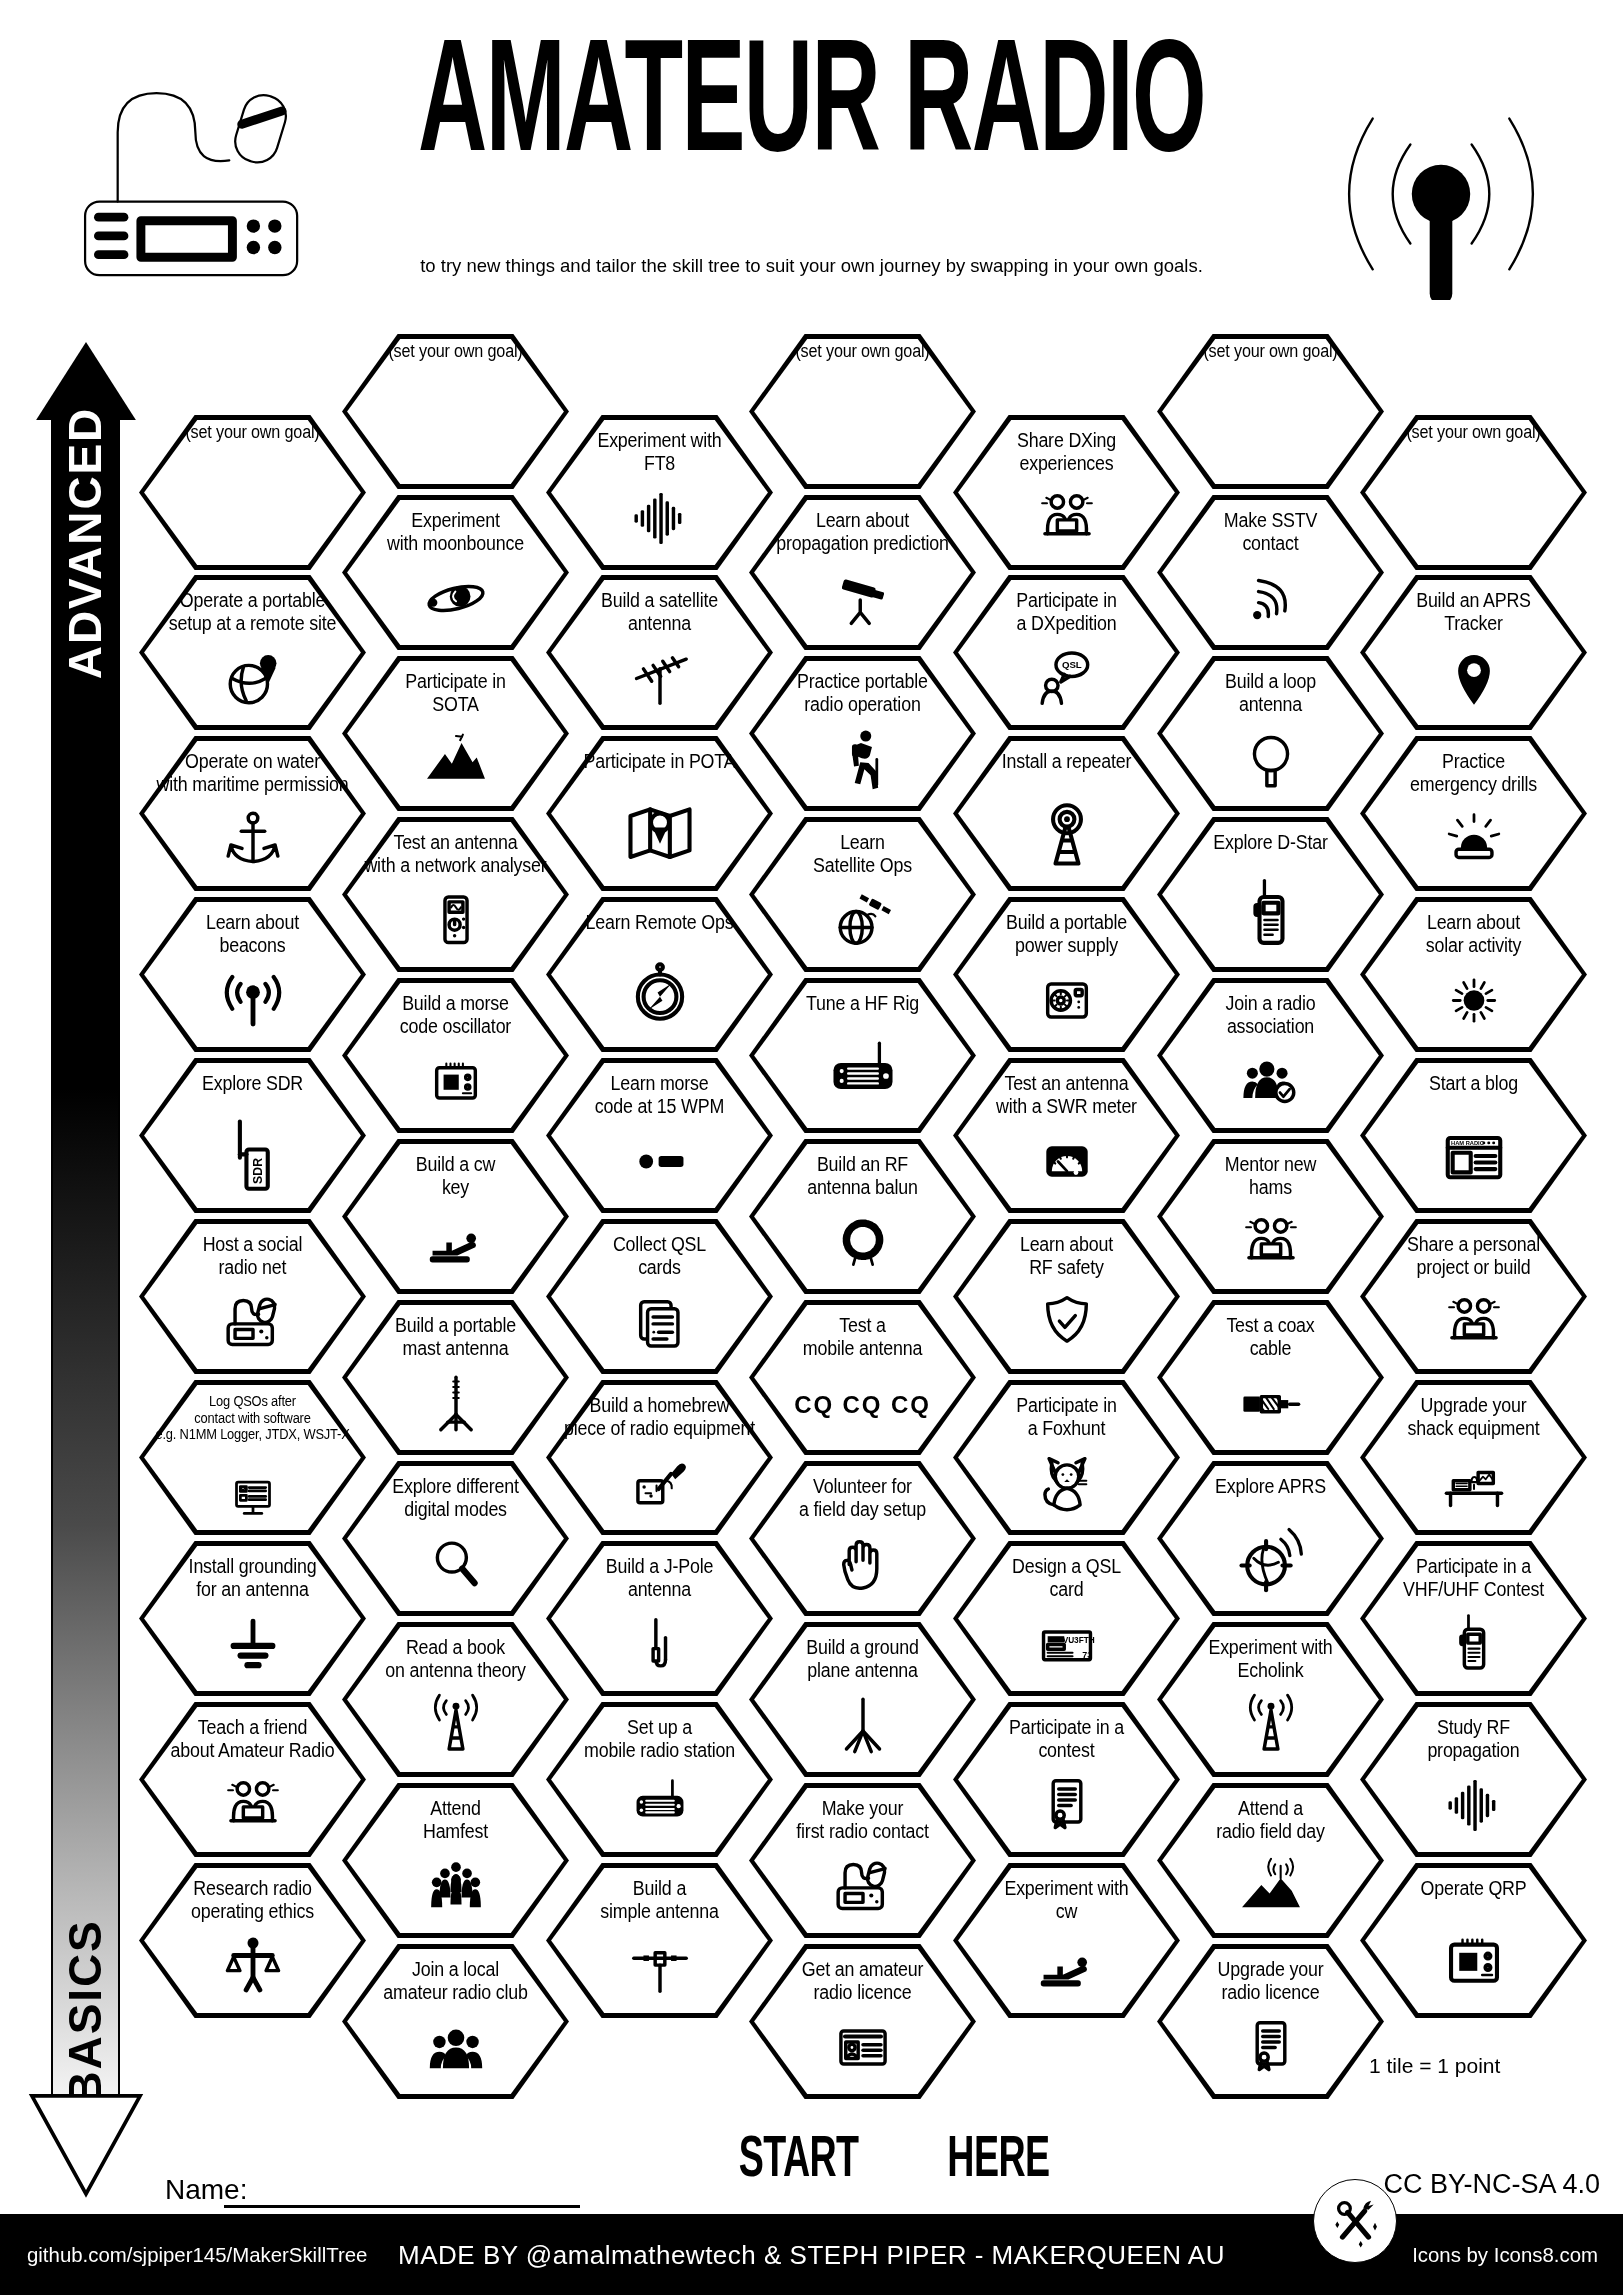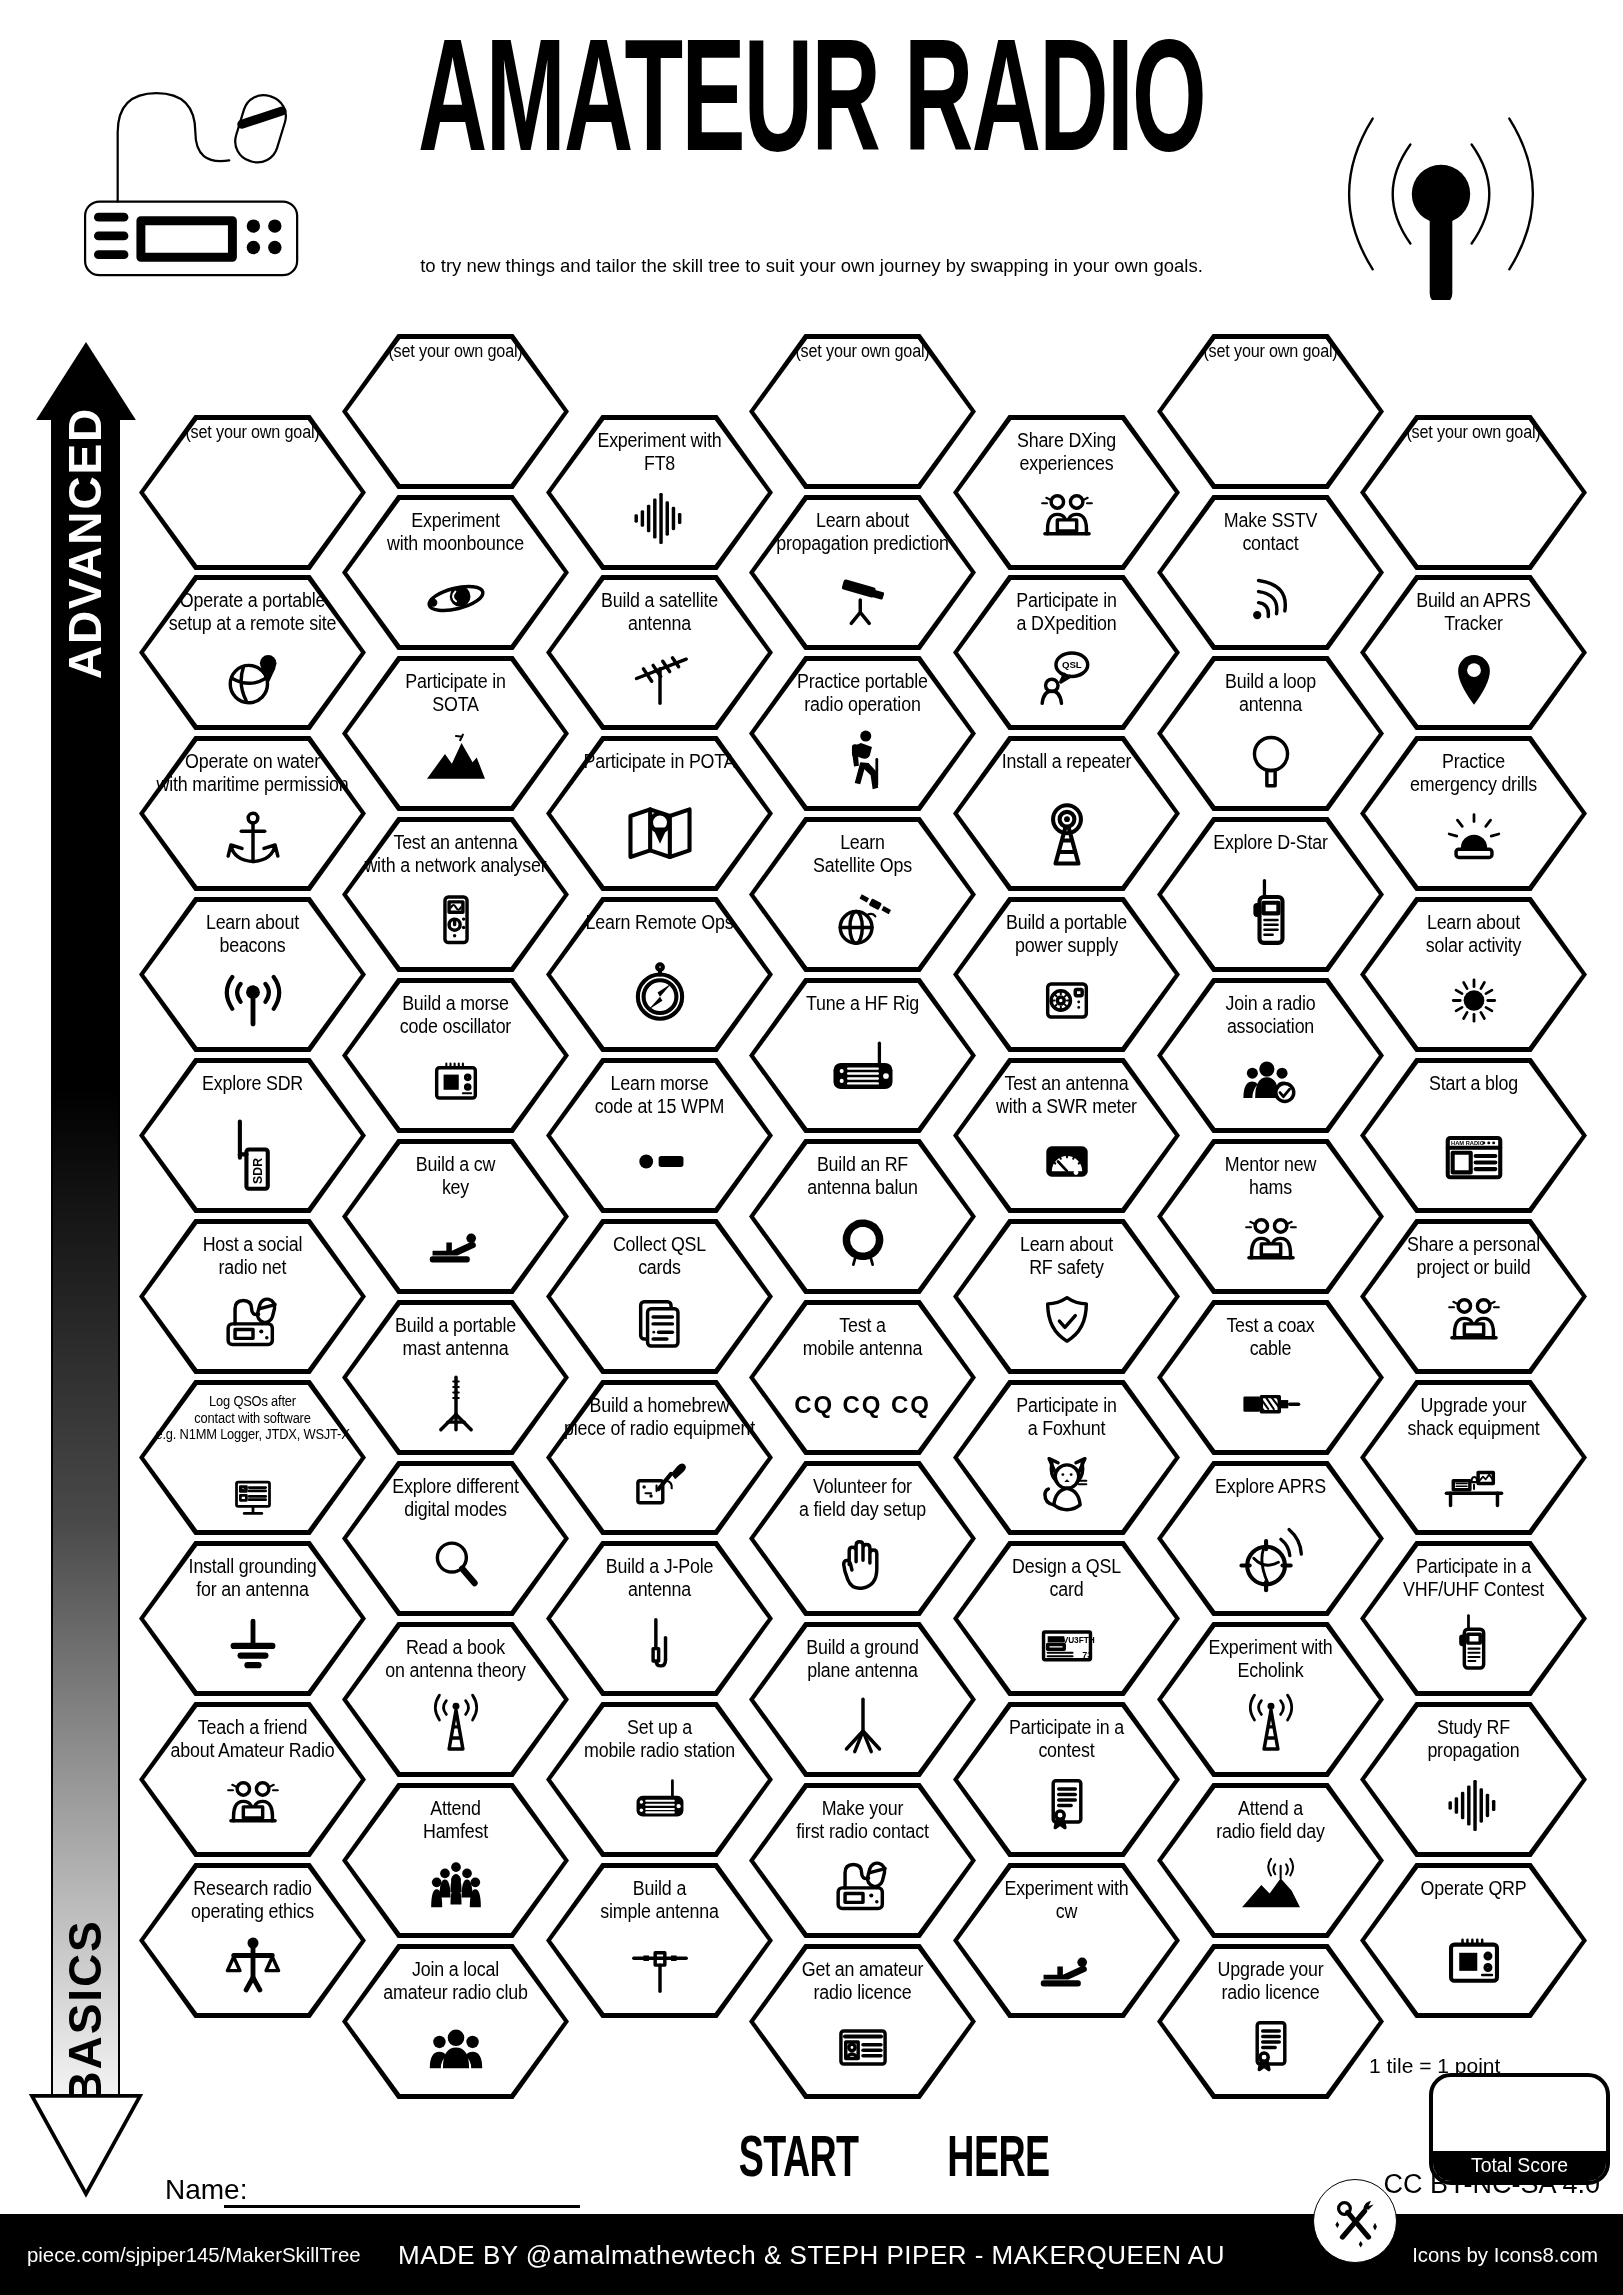--- a/index.html
+++ b/index.html
@@ -1147,31 +1147,28 @@
     <svg class="icon" width="95" height="74" viewBox="0 0 100 100">
         <use href="#i-road"></use>
       </svg>
     <span class="word">HERE</span>
   </div>
 
   <div id="name-row">Name:</div>
   <div id="name-line"></div>
 
   <div id="tile-note">1 tile = 1 point</div>
-  <div id="score-box">
-    <div class="bar">Total Score</div>
-  </div>
 
   <div id="license">CC BY-NC-SA 4.0</div>
   <div id="badge">
     <svg class="icon" width="65" height="65" viewBox="0 0 100 100">
         <use href="#i-tools"></use>
       </svg>
   </div>
 
   <div id="footer">
-    <div class="f-left">piece.com/sjpiper145/MakerSkillTree</div>
+    <div class="f-left">github.com/sjpiper145/MakerSkillTree</div>
     <div class="f-center">MADE BY @amalmathewtech &amp; STEPH PIPER  -  MAKERQUEEN AU</div>
     <div class="f-right">Icons by Icons8.com</div>
   </div>
 
 </div>
 
 
 </body></html>

